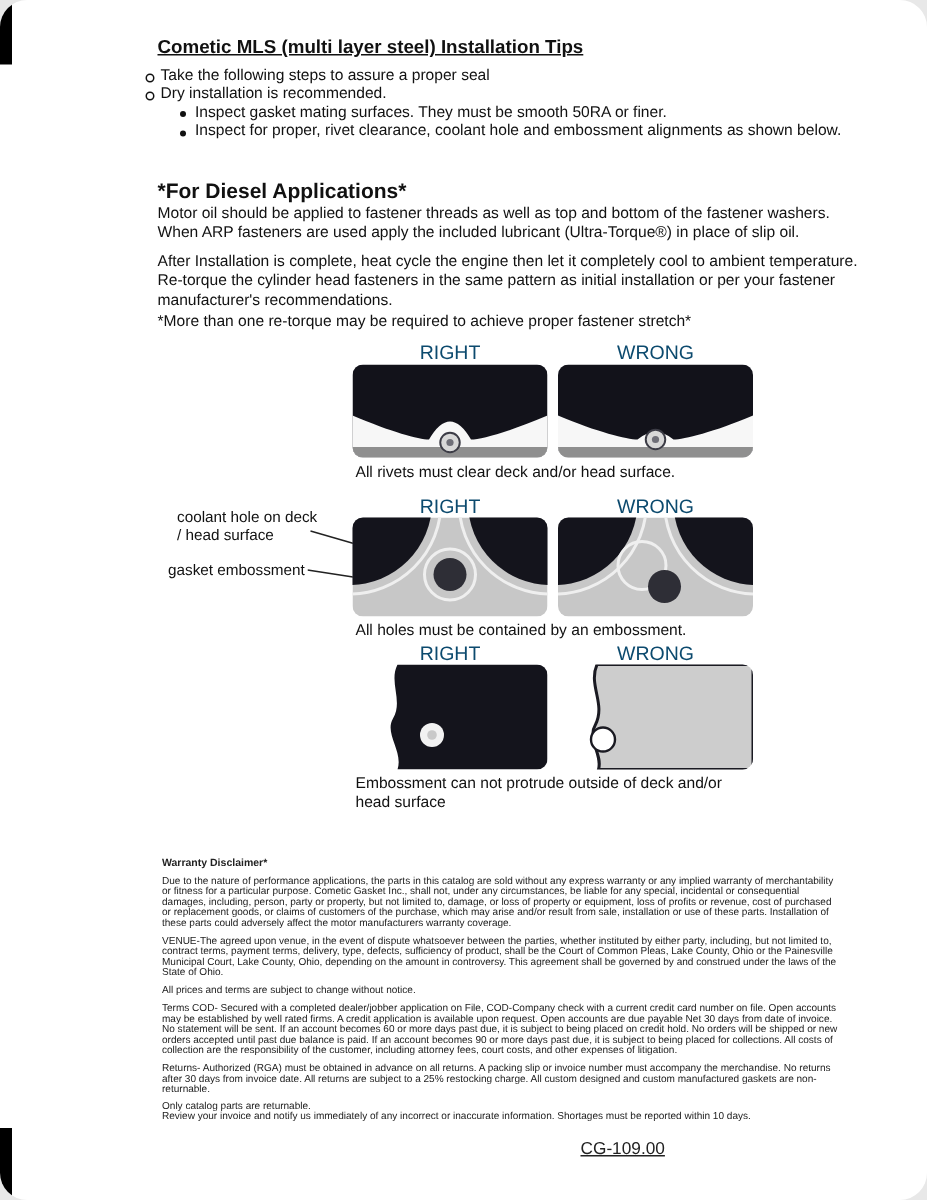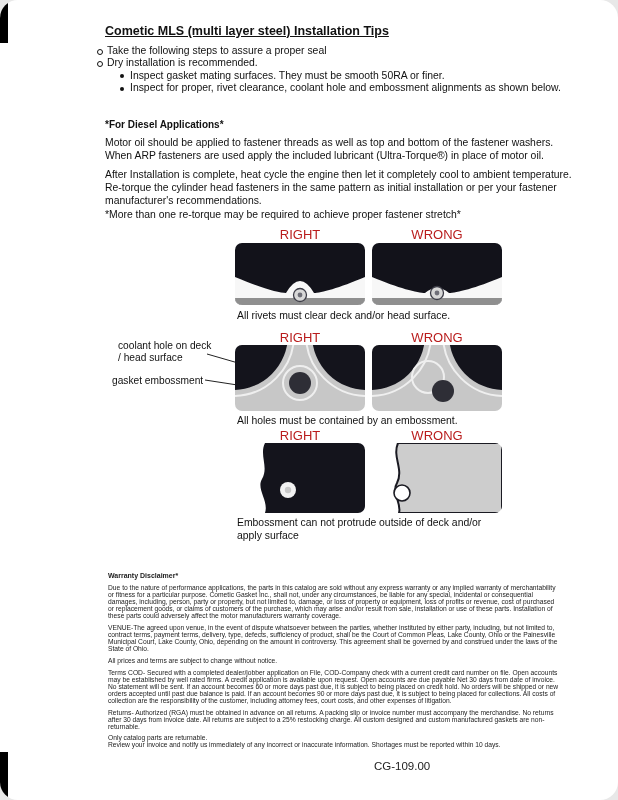--- a/index.html
+++ b/index.html
@@ -23,58 +23,58 @@
   .b::before {
     content:""; position:absolute; left:1px; top:4px;
     width:4px; height:4px; border:1px solid #111; border-radius:50%;
   }
   .sb { position:relative; padding-left:11px; margin-left:23px; }
   .sb::before {
     content:""; position:absolute; left:1px; top:4.5px;
     width:4px; height:4px; background:#111; border-radius:50%;
   }
 
-  .diesel-heading { position:absolute; left:105px; top:119px; font-size:10px; font-weight:bold; }
+  .diesel-heading { position:absolute; left:105px; top:119px; font-size:14px; font-weight:bold; }
   .para { position:absolute; left:105px; width:474px; font-size:10.4px; line-height:13px; }
   .note { position:absolute; left:105px; top:209px; font-size:10.4px; }
 
-  .dlabel { position:absolute; width:130px; text-align:center; font-size:13px; color:#b91c1c; }
+  .dlabel { position:absolute; width:130px; text-align:center; font-size:13px; color:#0c4a6e; }
   .dimg { position:absolute; width:130px; }
   .dimg svg { display:block; width:130px; }
   .cap { position:absolute; font-size:10.4px; line-height:12.5px; }
 
   .ann { position:absolute; font-size:10.2px; line-height:11.5px; }
   .ann-lines { position:absolute; left:205px; top:346px; }
 
   .warranty { position:absolute; left:108px; top:572px; width:452px; font-size:6.7px; line-height:7.1px; color:#222; }
   .warranty .whead { font-size:7px; font-weight:bold; margin-bottom:5px; }
   .warranty .wp { margin-bottom:4.5px; }
   .warranty .wp.tight { margin-bottom:0; }
 
-  .footer { position:absolute; left:374px; top:760px; font-size:11.5px; color:#222; }
+  .footer { position:absolute; left:387px; top:760px; font-size:11.5px; color:#222;text-decoration:underline; }
 </style>
 </head>
 <body>
 
 <div class="page">
 
   <div class="edge edge-top"></div>
   <div class="edge edge-bottom"></div>
 
   <div class="title">Cometic MLS (multi layer steel) Installation Tips</div>
 
   <div class="bullets">
     <div class="b">Take the following steps to assure a proper seal</div>
     <div class="b">Dry installation is recommended.</div>
     <div class="sb">Inspect gasket mating surfaces.  They must be smooth 50RA or finer.</div>
     <div class="sb">Inspect for proper, rivet clearance, coolant hole and embossment alignments as shown below.</div>
   </div>
 
   <div class="diesel-heading">*For Diesel Applications*</div>
-  <div class="para" style="top:136px;">Motor oil should be applied to fastener threads as well as top and bottom of the fastener washers. When ARP fasteners are used apply the included lubricant (Ultra-Torque®) in place of motor oil.</div>
+  <div class="para" style="top:136px;">Motor oil should be applied to fastener threads as well as top and bottom of the fastener washers. When ARP fasteners are used apply the included lubricant (Ultra-Torque®) in place of slip oil.</div>
   <div class="para" style="top:168px;">After Installation is complete, heat cycle the engine then let it completely cool to ambient temperature. Re-torque the cylinder head fasteners in the same pattern as initial installation or per your fastener manufacturer's recommendations.</div>
   <div class="note">*More than one re-torque may be required to achieve proper fastener stretch*</div>
 
   <div class="dlabel" style="left:235px; top:227px;">RIGHT</div>
   <div class="dlabel" style="left:372px; top:227px;">WRONG</div>
 
   <div class="dimg" style="left:235px; top:243px;">
     <svg viewBox="0 0 130 62" width="130" height="62">
       <defs>
           <clipPath id="c1">
@@ -182,21 +182,21 @@
             <rect width="130" height="70" rx="7"></rect>
           </clipPath>
         </defs>
       <g clip-path="url(#c6)">
         <rect width="130" height="70" fill="#ffffff"></rect>
         <path d="M26 0 C 20 14, 32 26, 25 40 C 19 50, 30 60, 27 70 L130 70 L130 0 Z" fill="#cdcdcd" stroke="#1a1a22" stroke-width="2"></path>
         <circle cx="30" cy="50" r="8" fill="#ffffff" stroke="#1a1a22" stroke-width="1.6"></circle>
       </g>
     </svg>
   </div>
-  <div class="cap" style="left:237px; top:517px; width:262px;">Embossment can not protrude outside of deck and/or apply surface</div>
+  <div class="cap" style="left:237px; top:517px; width:262px;">Embossment can not protrude outside of deck and/or head surface</div>
 
   <div class="warranty">
     <div class="whead">Warranty Disclaimer*</div>
     <div class="wp">Due to the nature of performance applications, the parts in this catalog are sold without any express warranty or any implied warranty of merchantability or fitness for a particular purpose.  Cometic Gasket Inc., shall not, under any circumstances, be liable for any special, incidental or consequential damages, including, person, party or property, but not limited to, damage, or loss of property or equipment, loss of profits or revenue, cost of purchased or replacement goods, or claims of customers of the purchase, which may arise and/or result from sale, installation or use of these parts.  Installation of these parts could adversely affect the motor manufacturers warranty coverage.</div>
     <div class="wp">VENUE-The agreed upon venue, in the event of dispute whatsoever between the parties, whether instituted by either party, including, but not limited to, contract terms, payment terms, delivery, type, defects, sufficiency of product, shall be the Court of Common Pleas, Lake County, Ohio or the Painesville Municipal Court, Lake County, Ohio, depending on the amount in controversy. This agreement shall be governed by and construed under the laws of the State of Ohio.</div>
     <div class="wp">All prices and terms are subject to change without notice.</div>
     <div class="wp">Terms COD- Secured with a completed dealer/jobber application on File, COD-Company check with a current credit card number on file.  Open accounts may be established by well rated firms.  A credit application is available upon request.  Open accounts are due payable Net 30 days from date of invoice.  No statement will be sent.  If an account becomes 60 or more days past due, it is subject to being placed on credit hold.  No orders will be shipped or new orders accepted until past due balance is paid.  If an account becomes 90 or more days past due, it is subject to being placed for collections.  All costs of collection are the responsibility of the customer, including attorney fees, court costs, and other expenses of litigation.</div>
     <div class="wp">Returns- Authorized (RGA) must be obtained in advance on all returns.  A packing slip or invoice number must accompany the merchandise.  No returns after 30 days from invoice date.  All returns are subject to a 25% restocking charge.  All custom designed and custom manufactured gaskets are non-returnable.</div>
     <div class="wp tight">Only catalog parts are returnable.</div>
     <div class="wp">Review your invoice and notify us immediately of any incorrect or inaccurate information.  Shortages must be reported within 10 days.</div>

